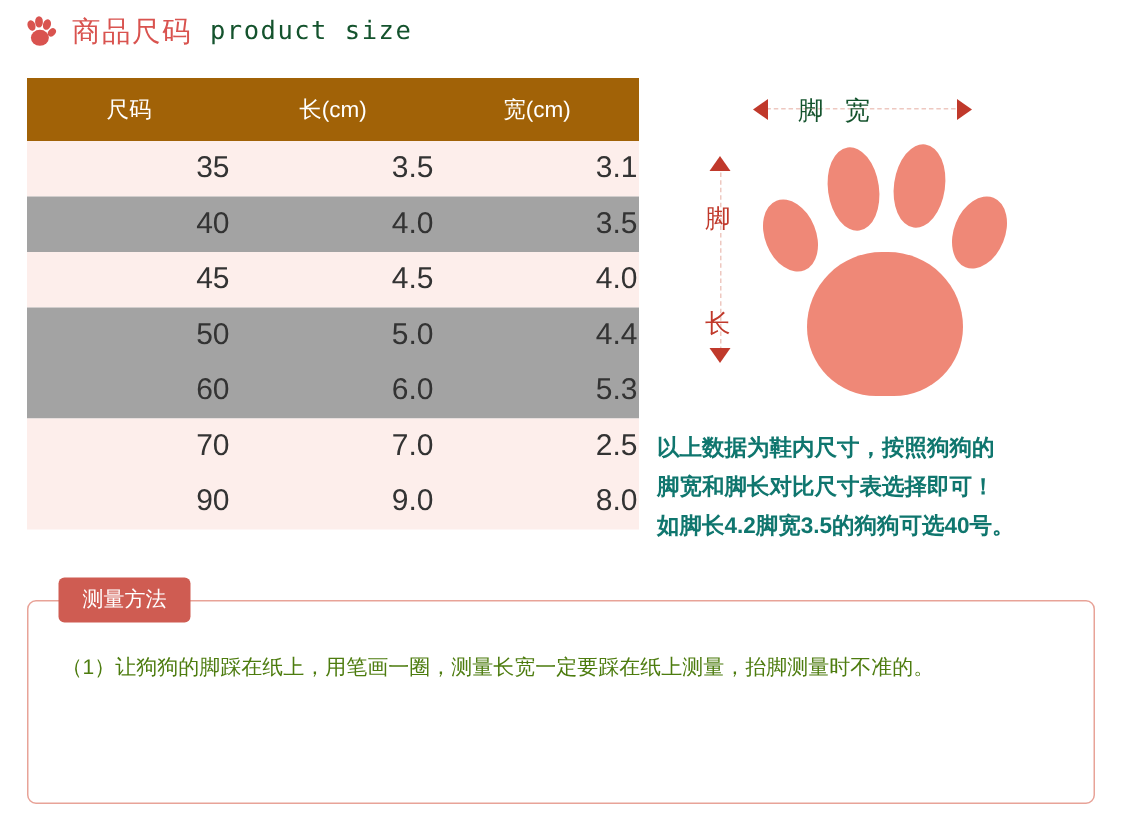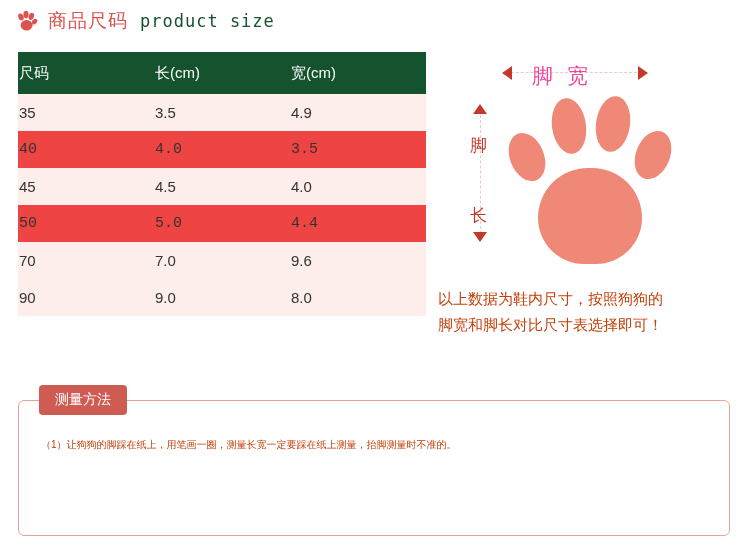--- a/index.html
+++ b/index.html
@@ -58,39 +58,38 @@
     left: 18px;
     top: 52px;
     width: 408px;
   }
   table.size-table {
     border-collapse: collapse;
     width: 408px;
     table-layout: fixed;
   }
   table.size-table th {
-    background: #14532d;
+    background: #a16207;
     color: #ffffff;
     font-size: 15px;
     font-weight: normal;
     height: 40px;
-    text-align: left;
+    text-align: center;
   }
   table.size-table td {
     height: 35px;
-    text-align: left;
-    font-size: 15px;
+    text-align: right;
+    font-size: 20px;
     color: #333333;
   }
   table.size-table tr.odd td {
     background: #fdeeeb;
   }
   table.size-table tr.even td {
-    background: #ef4444;
-    font-family: Liberation Mono, monospace;
+    background: #a3a3a3;
   }
 
   
   .illus {
     position: absolute;
     left: 440px;
     top: 52px;
     width: 296px;
     height: 230px;
   }
@@ -109,22 +108,22 @@
   .toe1 { left: 10px;  top: 52px; width: 34px; height: 50px; transform: rotate(-22deg); }
   .toe2 { left: 52px;  top: 18px; width: 34px; height: 56px; transform: rotate(-8deg); }
   .toe3 { left: 96px;  top: 16px; width: 34px; height: 56px; transform: rotate(8deg); }
   .toe4 { left: 136px; top: 50px; width: 34px; height: 50px; transform: rotate(22deg); }
   .palm { left: 38px;  top: 88px; width: 104px; height: 96px; border-radius: 52px 52px 48px 48px; }
 
   .label-width {
     position: absolute;
     left: 92px;
     top: 10px;
-    font-size: 21px;
-    color: #ec4899;
+    font-size: 17px;
+    color: #14532d;
     letter-spacing: 14px;
   }
   .arrow-left-h {
     position: absolute;
     left: 62px;
     top: 14px;
     width: 0; height: 0;
     border-top: 7px solid transparent;
     border-bottom: 7px solid transparent;
     border-right: 10px solid #c0392b;
@@ -187,22 +186,23 @@
     border-left: 1px dashed #eec8c0;
   }
 
   
   .note {
     position: absolute;
     left: 438px;
     top: 286px;
     width: 306px;
     font-size: 15px;
-    color: #c2410c;
+    color: #0f766e;
     line-height: 26px;
+    font-weight: bold;
   }
 
   
   .measure-box {
     position: absolute;
     left: 18px;
     top: 400px;
     width: 712px;
     height: 136px;
     border: 1px solid #e8a398;
@@ -215,22 +215,22 @@
     left: 20px;
     top: -16px;
     background: #cf5c52;
     color: #ffffff;
     font-size: 14px;
     padding: 6px 16px;
     border-radius: 4px;
   }
   .measure-body {
     padding: 30px 22px 0 22px;
-    font-size: 10px;
-    color: #c2410c;
+    font-size: 14px;
+    color: #4d7c0f;
     line-height: 27px;
   }
   .measure-body p {
     margin: 0 0 4px 0;
   }
 </style>
 </head>
 <body>
 
 <div class="page">
@@ -255,41 +255,46 @@
         <tr>
           <th>尺码</th>
           <th>长(cm)</th>
           <th>宽(cm)</th>
         </tr>
       </thead>
       <tbody>
         <tr class="odd">
           <td>35</td>
           <td>3.5</td>
-          <td>4.9</td>
+          <td>3.1</td>
         </tr>
         <tr class="even">
           <td>40</td>
           <td>4.0</td>
           <td>3.5</td>
         </tr>
         <tr class="odd">
           <td>45</td>
           <td>4.5</td>
           <td>4.0</td>
         </tr>
         <tr class="even">
           <td>50</td>
           <td>5.0</td>
           <td>4.4</td>
         </tr>
+        <tr class="even">
+          <td>60</td>
+          <td>6.0</td>
+          <td>5.3</td>
+        </tr>
         <tr class="odd">
           <td>70</td>
           <td>7.0</td>
-          <td>9.6</td>
+          <td>2.5</td>
         </tr>
         <tr class="odd">
           <td>90</td>
           <td>9.0</td>
           <td>8.0</td>
         </tr>
       </tbody>
     </table>
   </div>
 
@@ -310,20 +315,21 @@
       <div class="pad toe2"></div>
       <div class="pad toe3"></div>
       <div class="pad toe4"></div>
       <div class="pad palm"></div>
     </div>
   </div>
 
   <div class="note">
     <div>以上数据为鞋内尺寸，按照狗狗的</div>
     <div>脚宽和脚长对比尺寸表选择即可！</div>
+    <div>如脚长4.2脚宽3.5的狗狗可选40号。</div>
   </div>
 
   <div class="measure-box">
     <div class="measure-tag">测量方法</div>
     <div class="measure-body">
       <p>（1）让狗狗的脚踩在纸上，用笔画一圈，测量长宽一定要踩在纸上测量，抬脚测量时不准的。</p>
     </div>
   </div>
 
 </div>

